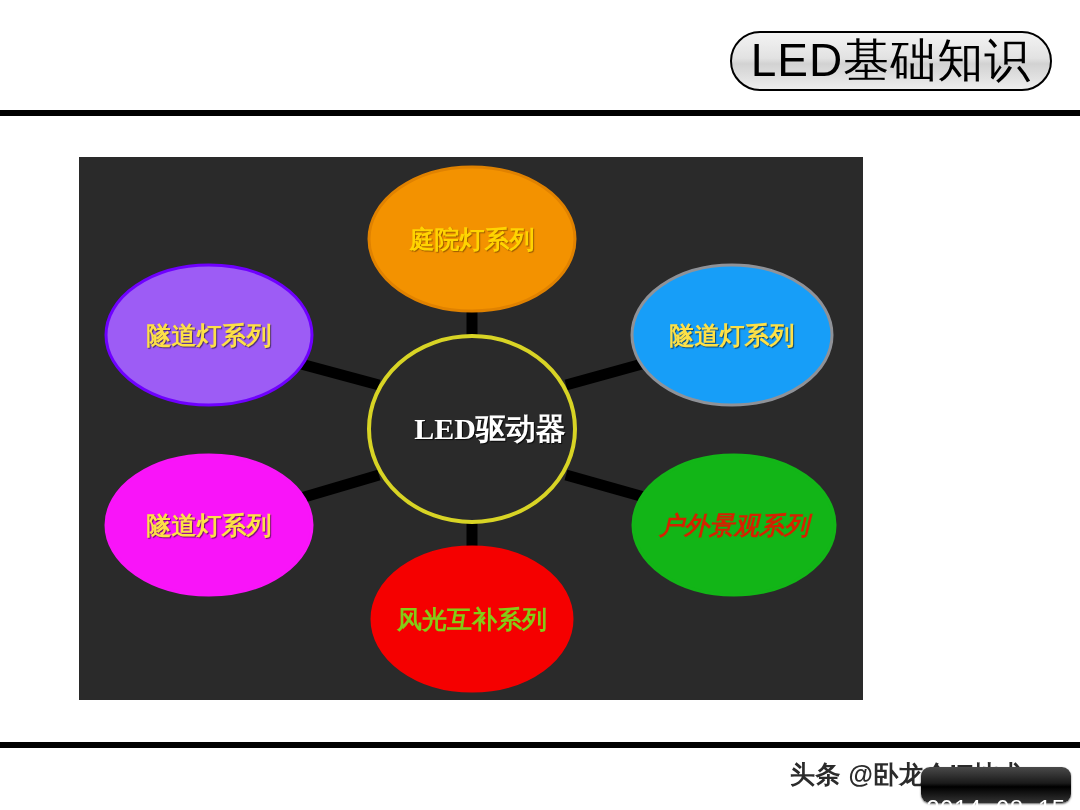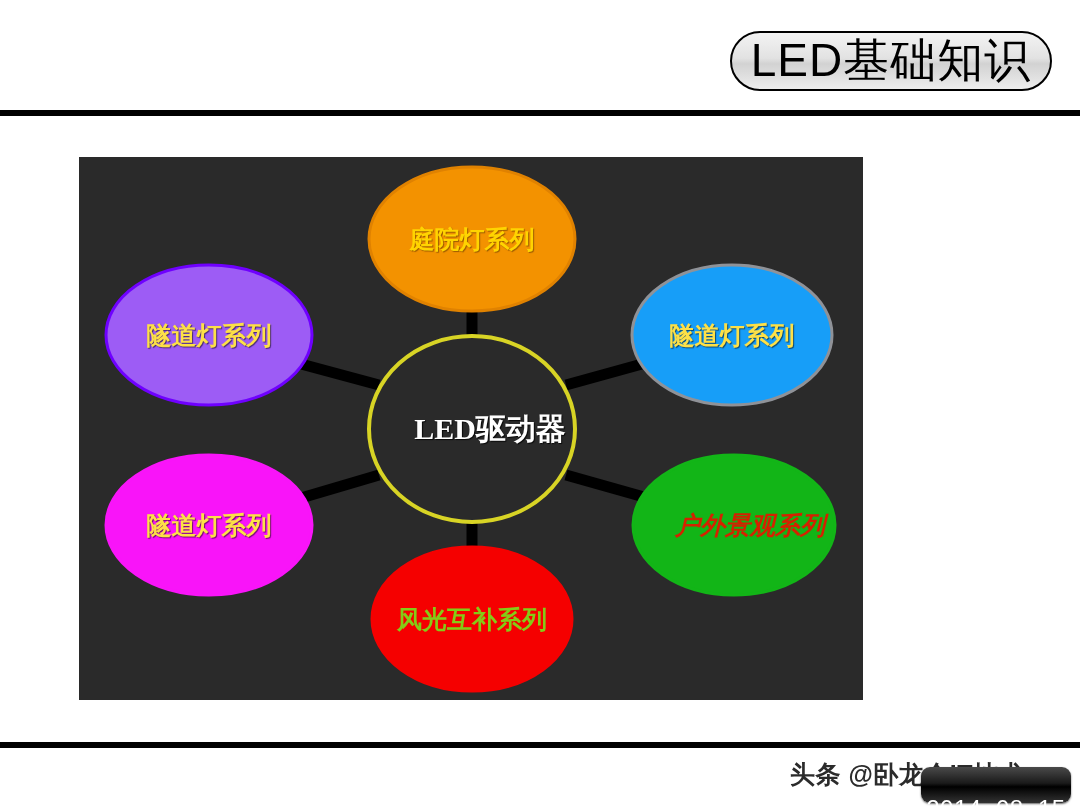--- a/index.html
+++ b/index.html
@@ -161,21 +161,21 @@
         <ellipse cx="655" cy="368" rx="101" ry="70" fill="#12b517" stroke="#12b517" stroke-width="3"></ellipse>
         <ellipse cx="393" cy="462" rx="100" ry="72" fill="#f50000" stroke="#f50000" stroke-width="3"></ellipse>
         <ellipse cx="393" cy="272" rx="103" ry="93" fill="#2a2a2a" stroke="#d8d425" stroke-width="4"></ellipse>
       </g>
   </svg>
   <div id="labels-layer">
       <div class="node-label yellow" style="left: 393px; top: 82px; font-family: Liberation Mono, monospace;">庭院灯系列</div>
       <div class="node-label white" style="left: 130px; top: 178px;">隧道灯系列</div>
       <div class="node-label white" style="left: 653px; top: 178px;">隧道灯系列</div>
       <div class="node-label white" style="left: 130px; top: 368px;">隧道灯系列</div>
-      <div class="node-label red-it" style="left: 655px; top: 368px; margin-left: 16px;">户外景观系列</div>
+      <div class="node-label red-it" style="left: 655px; top: 368px;">户外景观系列</div>
       <div class="node-label ylwgrn" style="left: 393px; top: 462px;">风光互补系列</div>
       <div class="node-label center" style="left: 393px; top: 272px;">LED驱动器</div>
     </div>
 </div>
 
 <div class="footer-rule"></div>
 <div class="watermark">头条 @卧龙会IT技术</div>
 <div class="date-badge">
   <span class="date-badge-text">2014. 08. 15</span>
 </div>

